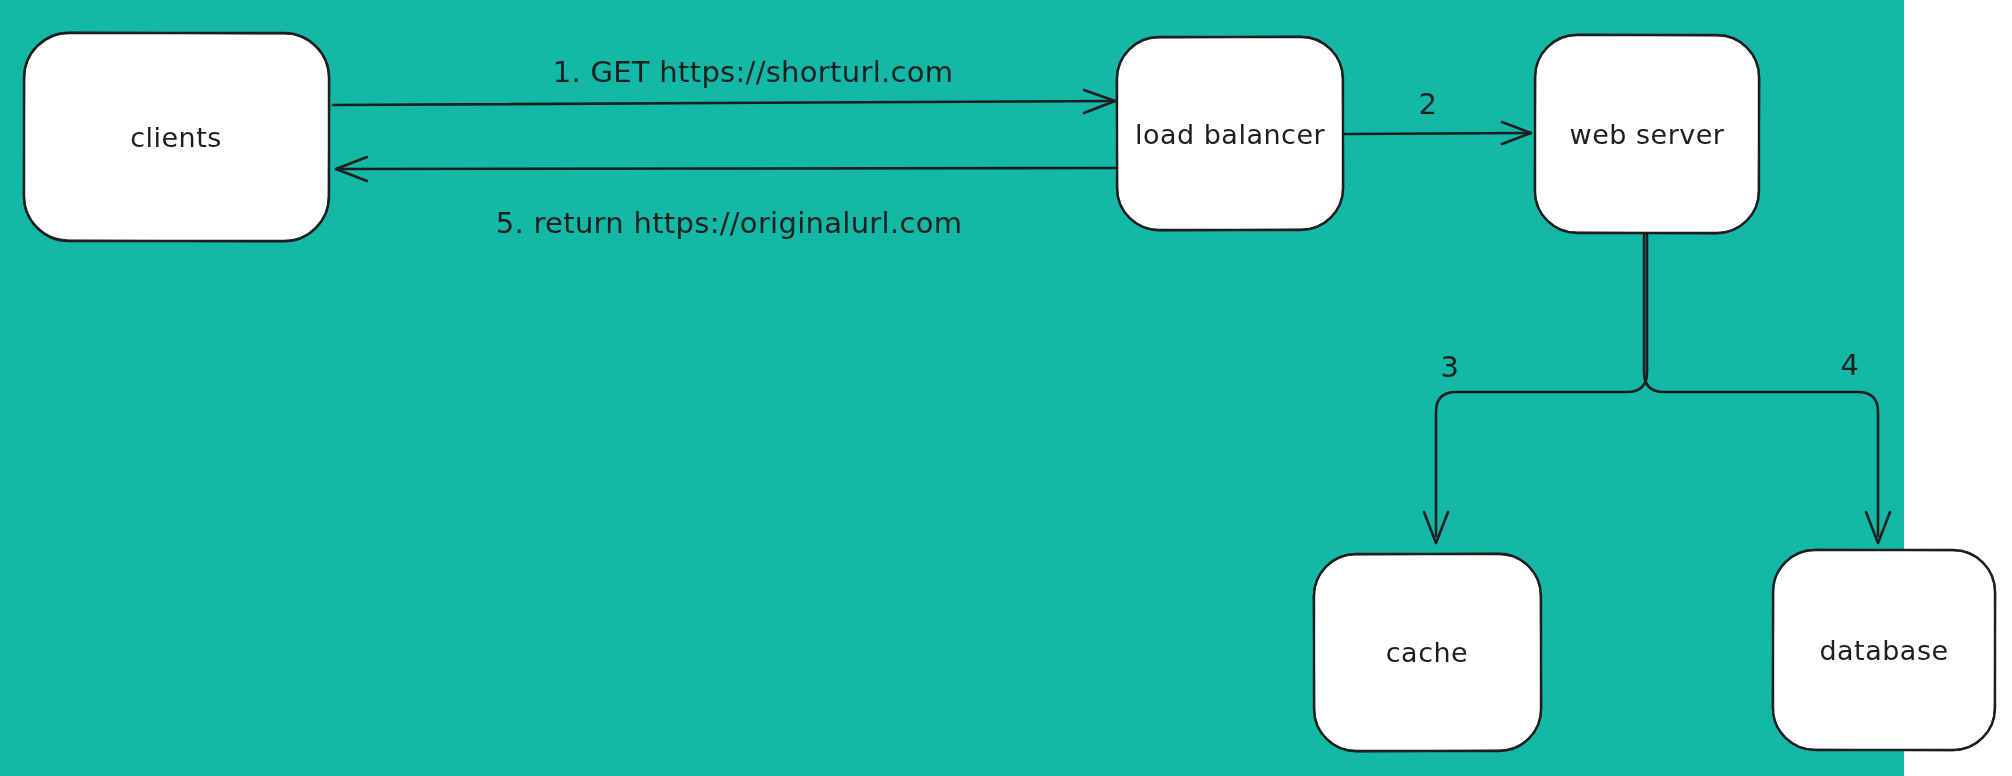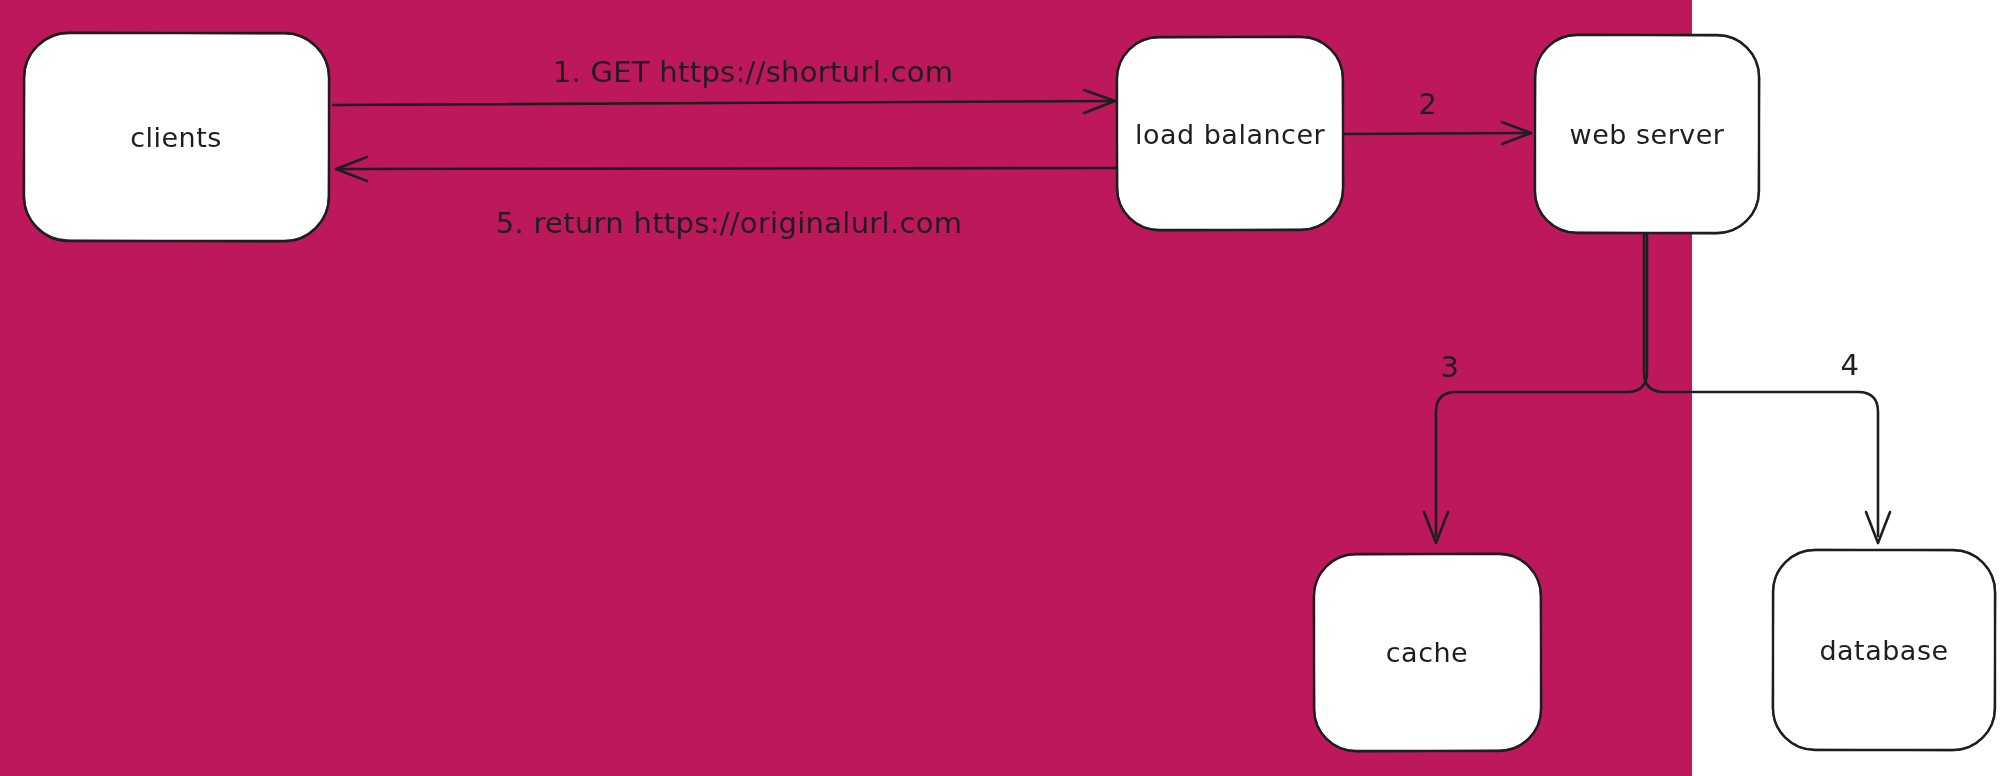--- a/index.html
+++ b/index.html
@@ -5,23 +5,23 @@
   html, body {
     margin: 0;
     padding: 0;
     width: 2012px;
     height: 776px;
     background: #ffffff;
     overflow: hidden;
   }
   .canvas-wrap {
     position: relative;
-    width: 1692px;
+    width: 1904px;
     height: 776px;
-    background: #be185d;
+    background: #14b8a6;
   }
   svg {
     display: block;
     font-family: "DejaVu Sans", sans-serif;
   }
   .stroke {
     fill: none;
     stroke: #1e1e1e;
     stroke-width: 2.6;
     stroke-linecap: round;

